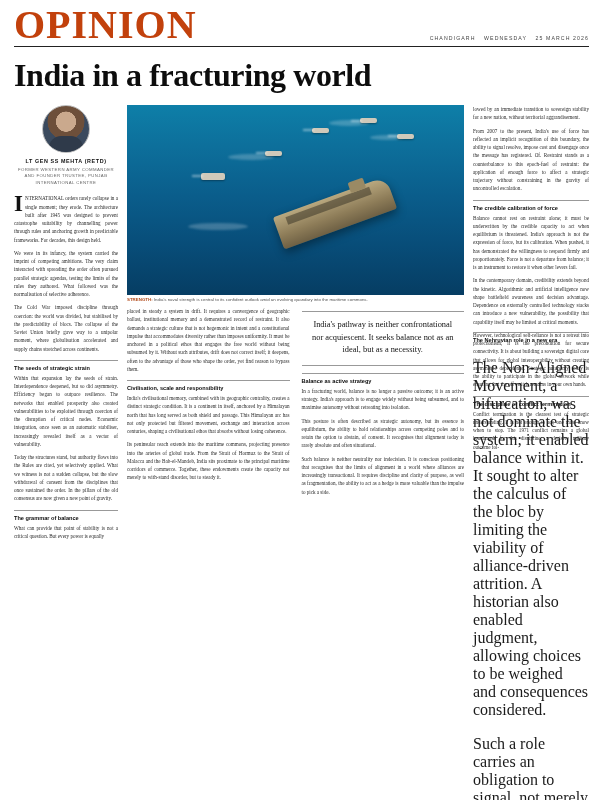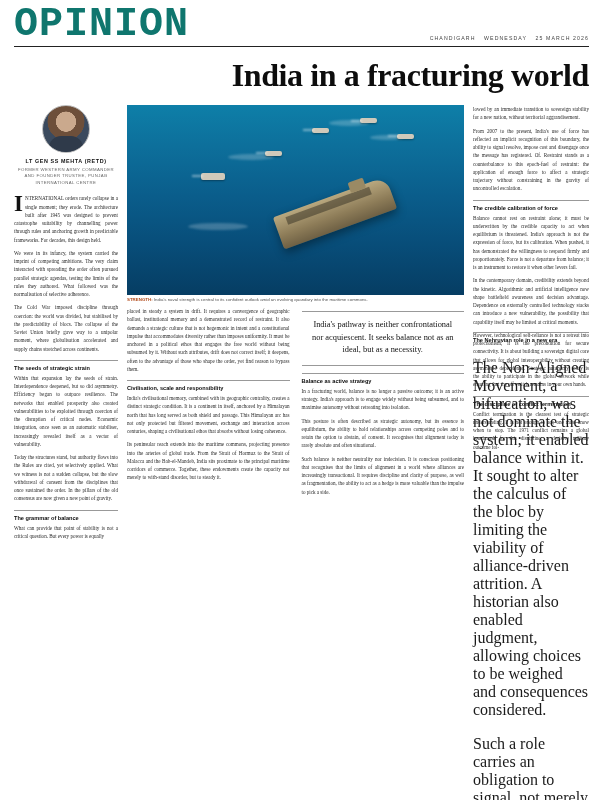--- a/index.html
+++ b/index.html
@@ -24,26 +24,26 @@
 
   
   .masthead {
     display: flex;
     align-items: flex-end;
     justify-content: space-between;
     border-bottom: 1.5px solid #222;
     padding-bottom: 2px;
   }
   .opinion-word {
-    font-family: Liberation Mono, monospace;
+    font-family: Liberation Serif, serif;
     font-size: 40px;
     font-weight: 700;
     letter-spacing: 1px;
     line-height: 0.95;
-    color: #0f766e;
+    color: #c2410c;
     text-align: right;
   }
   .masthead-right {
     text-align: right;
     padding-bottom: 3px;
   }
   .trib-logo {
     font-family: "Liberation Serif", serif;
     font-size: 20px;
     font-style: italic;
@@ -57,21 +57,21 @@
     letter-spacing: 1.1px;
     color: #444;
     margin-top: 2px;
     font-family: "Liberation Sans", sans-serif;
     text-transform: uppercase;
   }
   .trib-meta span { margin-left: 6px; }
 
   
   .headline-wrap {
-    text-align: right;
+    text-align: left;
     padding: 10px 0 4px 0;
   }
   h1.headline {
     font-family: "Liberation Serif", serif;
     font-size: 32px;
     font-weight: 700;
     margin: 0;
     letter-spacing: -0.4px;
     color: #0d0d0d;
   }

